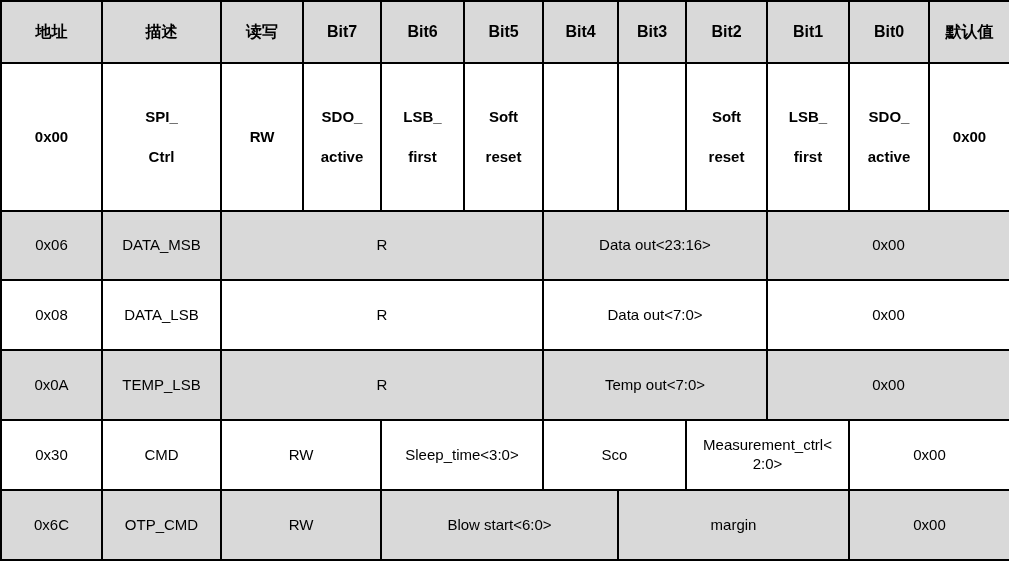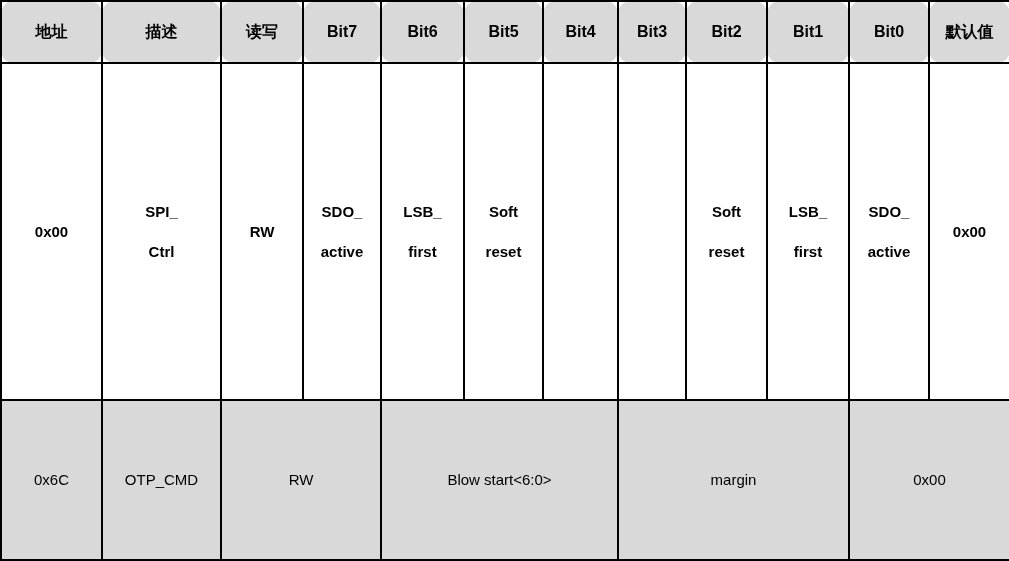--- a/index.html
+++ b/index.html
@@ -21,21 +21,20 @@
     vertical-align: middle;
     padding: 0 2px;
     overflow: hidden;
     white-space: pre-line;
   }
   table.regmap thead tr { height: 62px; }
   table.regmap thead th {
     background: var(--header-bg, #d9d9d9);
     font-weight: bold;
     font-size: 16px;
-    border-radius: 13px;
   }
   table.regmap tbody td { font-size: 15px; line-height: 1.25; }
   table.regmap tbody tr { height: 45px; }
   table.regmap tbody tr:first-child { height: 95px; }
   table.regmap tbody tr:first-child td { line-height: 40px; font-weight: bold; }
   table.regmap tbody tr:nth-child(even) td { background: var(--shaded-row-bg, #d9d9d9); }
 </style>
 </head>
 <body>
 
@@ -86,20 +85,51 @@
         <td></td>
         <td>Soft
 reset</td>
         <td>LSB_
 first</td>
         <td>SDO_
 active</td>
         <td>0x00</td>
       </tr>
       <tr>
+        <td>0x06</td>
+        <td>DATA_MSB</td>
+        <td colspan="4">R</td>
+        <td colspan="3">Data out&lt;23:16&gt;</td>
+        <td colspan="3">0x00</td>
+      </tr>
+      <tr>
+        <td>0x08</td>
+        <td>DATA_LSB</td>
+        <td colspan="4">R</td>
+        <td colspan="3">Data out&lt;7:0&gt;</td>
+        <td colspan="3">0x00</td>
+      </tr>
+      <tr>
+        <td>0x0A</td>
+        <td>TEMP_LSB</td>
+        <td colspan="4">R</td>
+        <td colspan="3">Temp out&lt;7:0&gt;</td>
+        <td colspan="3">0x00</td>
+      </tr>
+      <tr>
+        <td>0x30</td>
+        <td>CMD</td>
+        <td colspan="2">RW</td>
+        <td colspan="2">Sleep_time&lt;3:0&gt;</td>
+        <td colspan="2">Sco</td>
+        <td colspan="2">Measurement_ctrl&lt;
+2:0&gt;</td>
+        <td colspan="2">0x00</td>
+      </tr>
+      <tr>
         <td>0x6C</td>
         <td>OTP_CMD</td>
         <td colspan="2">RW</td>
         <td colspan="3">Blow start&lt;6:0&gt;</td>
         <td colspan="3">margin</td>
         <td colspan="2">0x00</td>
       </tr>
     </tbody>
 </table>
 

